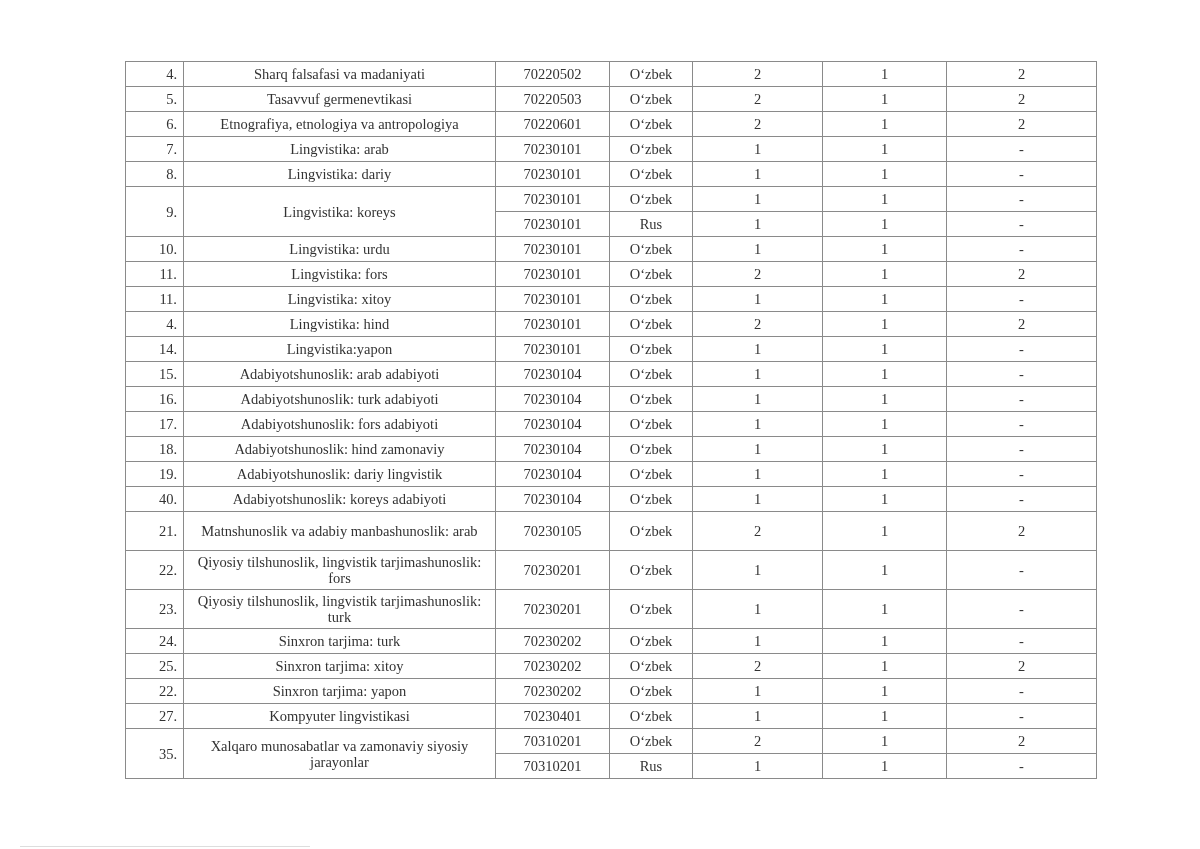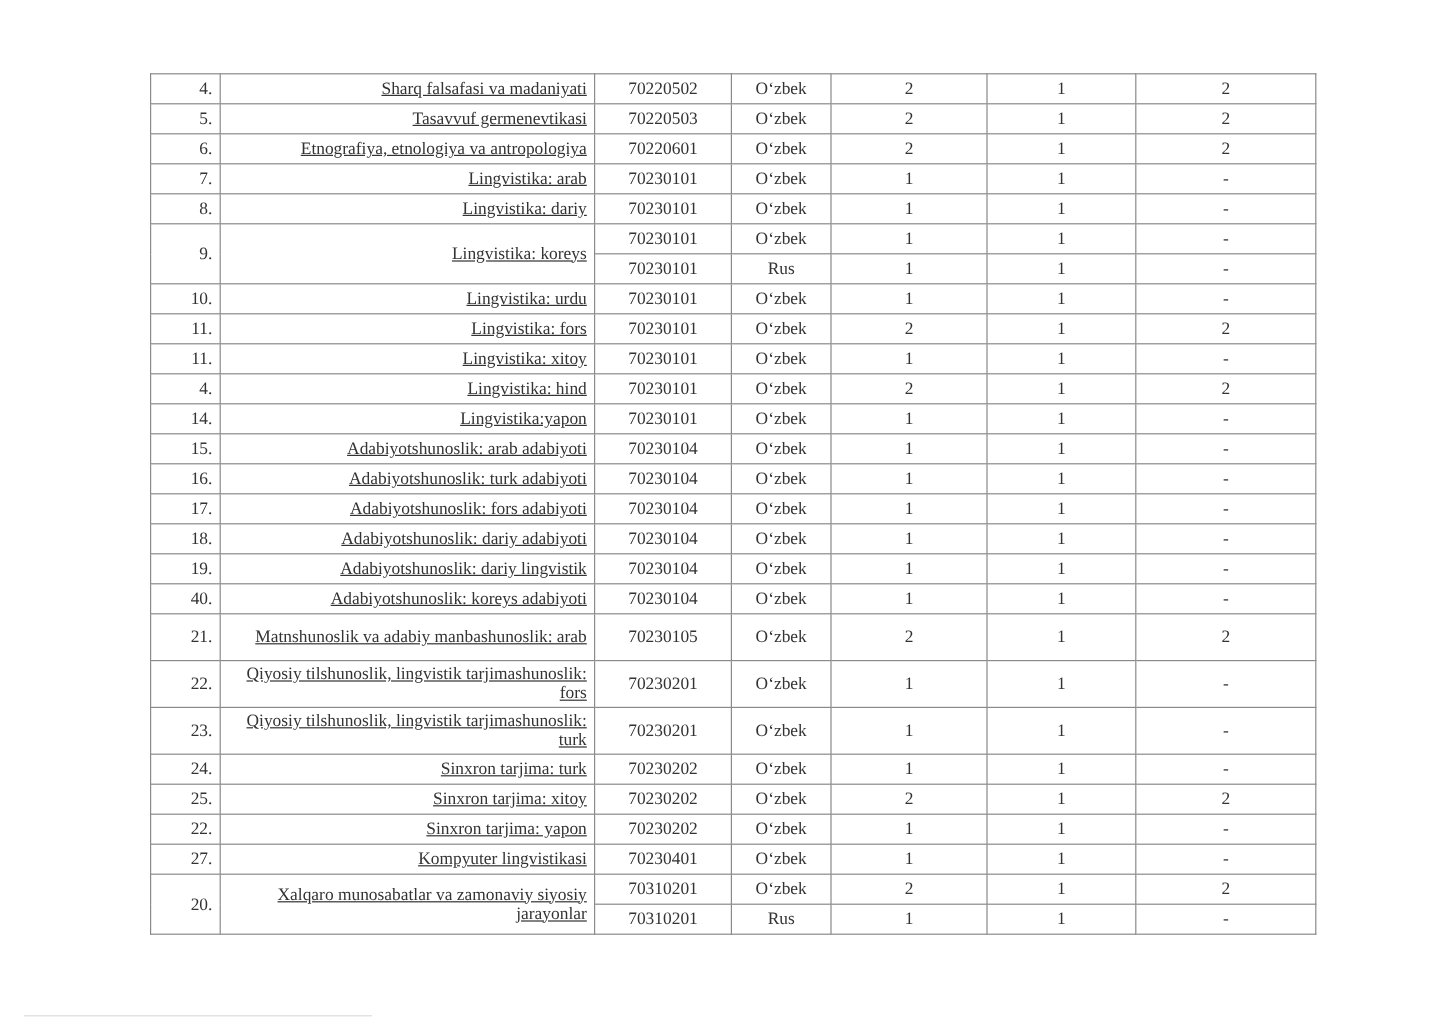--- a/index.html
+++ b/index.html
@@ -4,21 +4,21 @@
   <style>
     html, body { margin: 0; padding: 0; background: #ffffff; }
     body { width: 1200px; height: 849px; position: relative; overflow: hidden;
            font-family: "Liberation Serif", "DejaVu Serif", serif; color: #333; }
     table.doc { position: absolute; left: 125px; top: 61px; width: 971px;
                 border-collapse: collapse; table-layout: fixed; font-size: 14.5px; }
     table.doc td { border: 1px solid #8a8a8a; padding: 0 6px; height: 24px; line-height: 16px; }
     col.c-num { width: 58px; } col.c-name { width: 312px; } col.c-code { width: 114px; }
     col.c-lang { width: 83px; } col.c-a { width: 130px; } col.c-b { width: 124px; } col.c-c { width: 150px; }
     td.num { text-align: right; padding-right: 5px; }
-    td.name { text-align: right; text-decoration: underline; }
+    td.name { text-align: center; }
     td.code, td.lang, td.val { text-align: center; }
     tr.tall td { height: 38px; }
     .footer-line { position: absolute; left: 20px; top: 846px; width: 290px; height: 1px; background: #ddd; }
   </style>
 </head>
 <body>
 
 <table class="doc">
   <colgroup>
     <col class="c-num">
@@ -158,21 +158,21 @@
         <td class="num">17.</td>
         <td class="name">Adabiyotshunoslik: fors adabiyoti</td>
         <td class="code">70230104</td>
         <td class="lang">O‘zbek</td>
         <td class="val">1</td>
         <td class="val">1</td>
         <td class="val">-</td>
       </tr>
       <tr>
         <td class="num">18.</td>
-        <td class="name">Adabiyotshunoslik: dariy adabiyoti</td>
+        <td class="name">Adabiyotshunoslik: hind zamonaviy</td>
         <td class="code">70230104</td>
         <td class="lang">O‘zbek</td>
         <td class="val">1</td>
         <td class="val">1</td>
         <td class="val">-</td>
       </tr>
       <tr>
         <td class="num">19.</td>
         <td class="name">Adabiyotshunoslik: dariy lingvistik</td>
         <td class="code">70230104</td>
@@ -247,21 +247,21 @@
       <tr>
         <td class="num">27.</td>
         <td class="name">Kompyuter lingvistikasi</td>
         <td class="code">70230401</td>
         <td class="lang">O‘zbek</td>
         <td class="val">1</td>
         <td class="val">1</td>
         <td class="val">-</td>
       </tr>
       <tr>
-        <td class="num" rowspan="2">20.</td>
+        <td class="num" rowspan="2">35.</td>
         <td class="name" rowspan="2">Xalqaro munosabatlar va zamonaviy siyosiy jarayonlar</td>
         <td class="code">70310201</td>
         <td class="lang">O‘zbek</td>
         <td class="val">2</td>
         <td class="val">1</td>
         <td class="val">2</td>
       </tr>
       <tr>
         <td class="code">70310201</td>
         <td class="lang">Rus</td>

